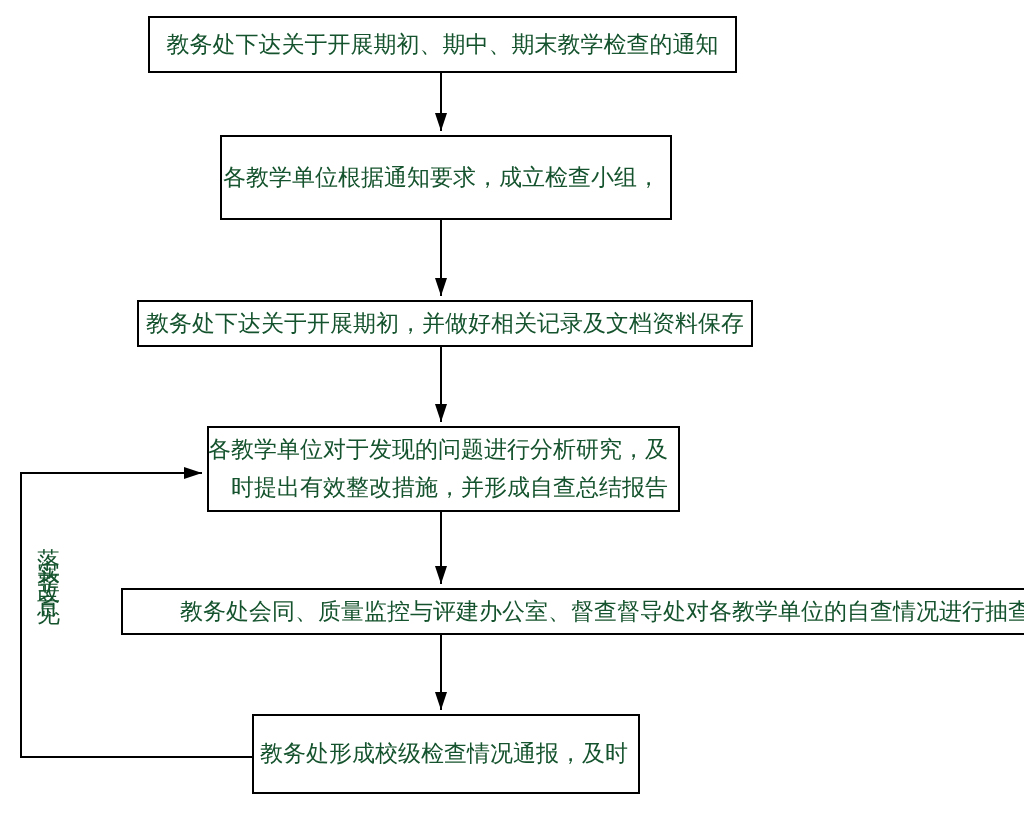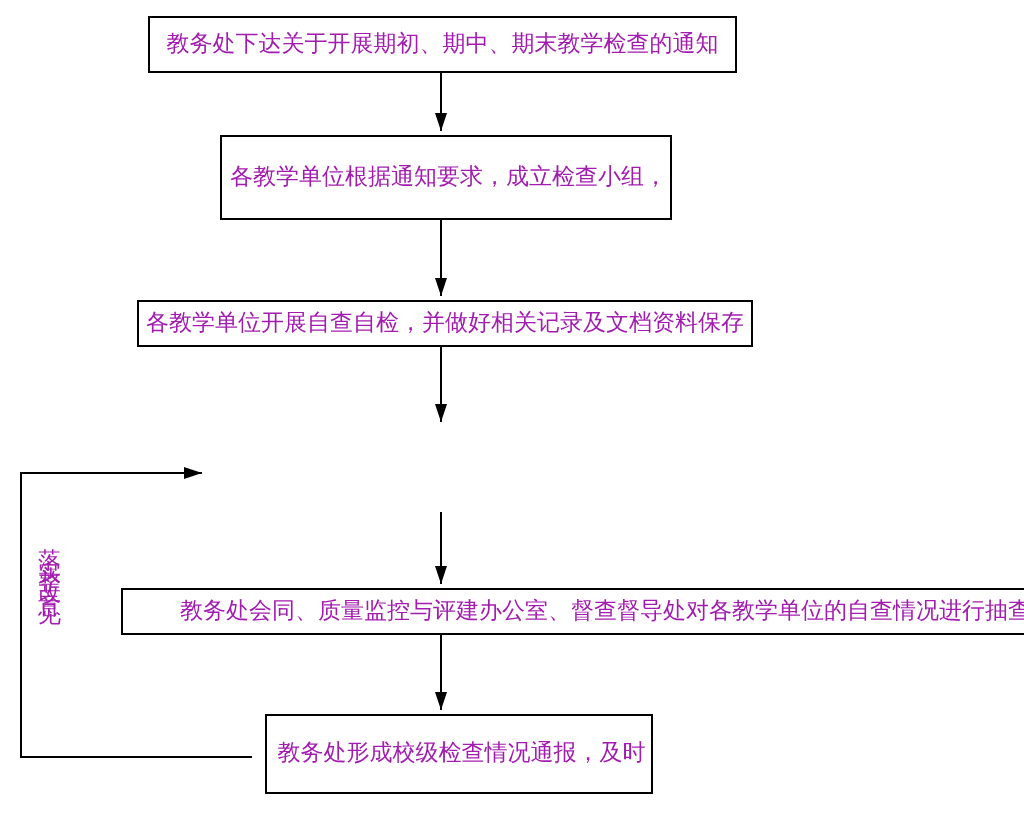--- a/index.html
+++ b/index.html
@@ -5,22 +5,22 @@
   html, body {
     margin: 0;
     padding: 0;
     background: #ffffff;
   }
   .canvas {
     position: relative;
     width: 1024px;
     height: 829px;
     background: #ffffff;
-    font-family: Liberation Mono, monospace;
-    color: #a21caf;
+    font-family: Liberation Serif, serif;
+    color: #14532d;
     overflow: hidden;
   }
   .connectors {
     position: absolute;
     left: 0;
     top: 0;
     width: 1024px;
     height: 829px;
   }
   .box {
@@ -33,31 +33,31 @@
     justify-content: center;
     font-size: 23px;
     line-height: 38px;
     white-space: nowrap;
   }
   .box.center {
     align-items: center;
     text-align: center;
   }
   .box.leftalign {
-    align-items: center;
+    align-items: flex-end;
     text-align: left;
     padding-left: 15px;
     padding-right: 10px;
   }
   .box1 { left: 148px; top: 16px;  width: 589px; height: 57px; }
   .box2 { left: 220px; top: 135px; width: 452px; height: 85px; }
   .box3 { left: 137px; top: 300px; width: 616px; height: 47px; }
   .box4 { left: 207px; top: 426px; width: 473px; height: 86px; }
   .box5 { left: 121px; top: 588px; width: 969px; height: 47px; }
-  .box6 { left: 265px; top: 714px; width: 388px; height: 80px; }
+  .box6 { left: 252px; top: 714px; width: 388px; height: 80px; }
   .vlabel {
     position: absolute;
     left: 33px;
     top: 530px;
     writing-mode: vertical-rl;
     text-orientation: upright;
     font-size: 23px;
     letter-spacing: 11px;
     white-space: nowrap;
   }
@@ -83,23 +83,27 @@
 
   <div class="box box1 center">
     <div>教务处下达关于开展期初、期中、期末教学检查的通知</div>
   </div>
 
   <div class="box box2 leftalign">
     <div>各教学单位根据通知要求，成立检查小组，</div>
   </div>
 
   <div class="box box3 center">
-    <div>各教学单位开展自查自检，并做好相关记录及文档资料保存</div>
+    <div>教务处下达关于开展期初，并做好相关记录及文档资料保存</div>
   </div>
 
+  <div class="box box4 leftalign">
+    <div>各教学单位对于发现的问题进行分析研究，及</div>
+    <div>时提出有效整改措施，并形成自查总结报告</div>
+  </div>
 
   <div class="box box5 center">
     <div>教务处会同、质量监控与评建办公室、督查督导处对各教学单位的自查情况进行抽查</div>
   </div>
 
   <div class="box box6 leftalign">
     <div>教务处形成校级检查情况通报，及时</div>
   </div>
 
   <div class="vlabel">落实整改意见</div>

